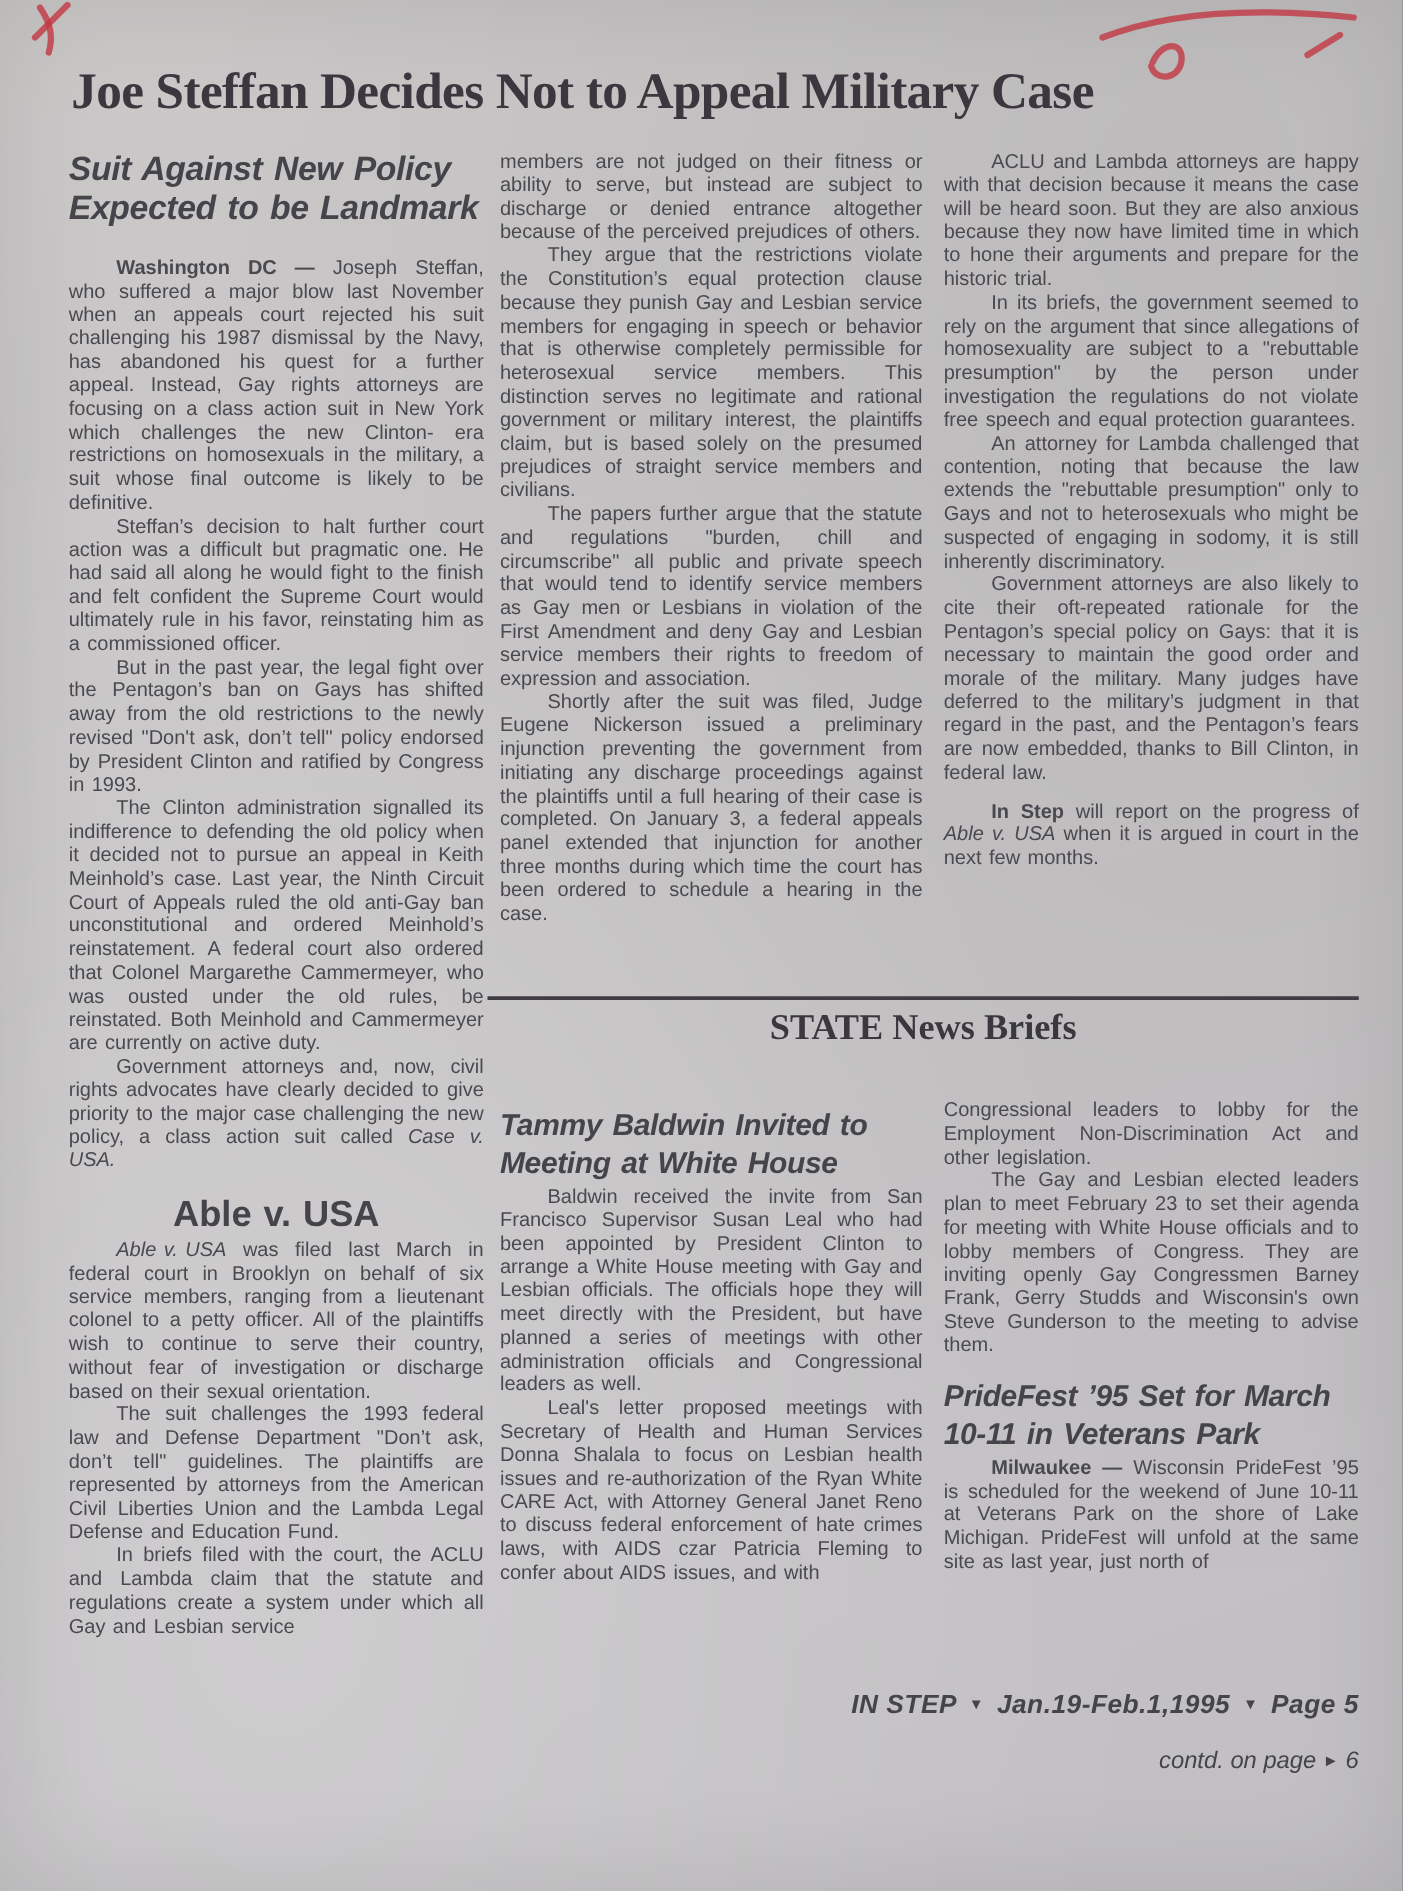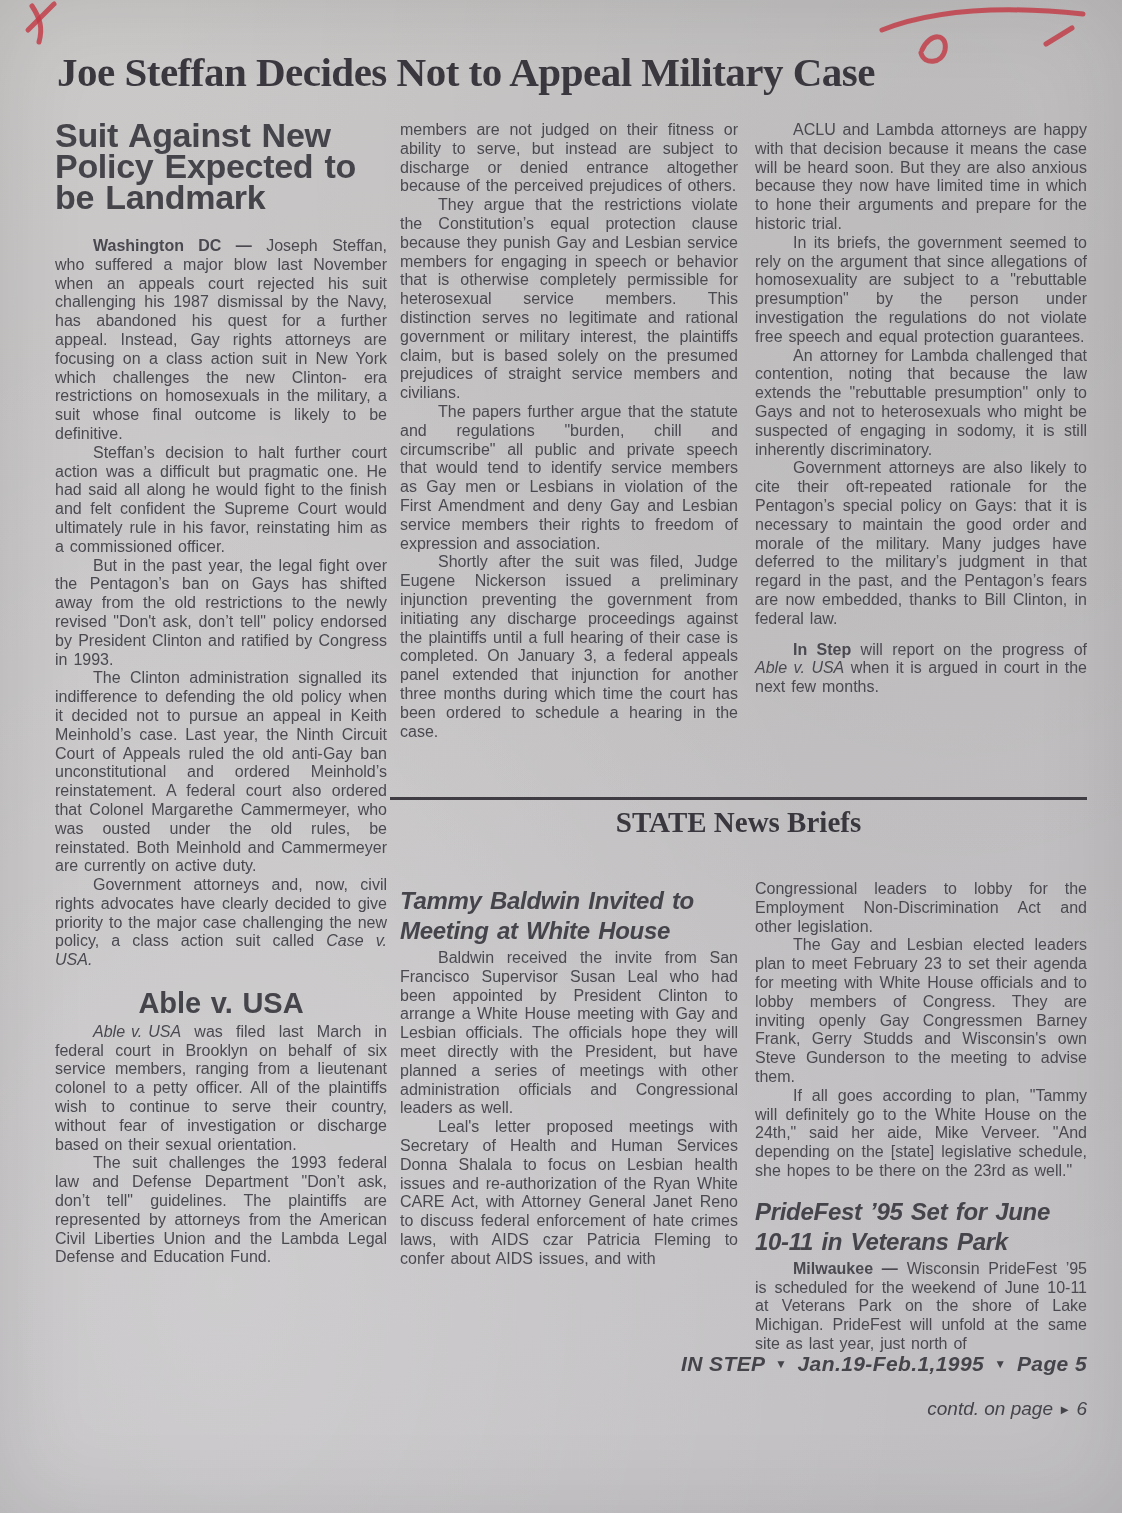--- a/index.html
+++ b/index.html
@@ -19,21 +19,21 @@
     font-size:41px; letter-spacing:-0.5px; color:#3a383e; white-space:nowrap;
   }
   .col { position:absolute; width:332px; font-size:16px; line-height:18.8px;
          text-align:justify; word-spacing:1.5px; }
   .col p { margin:0; text-indent:38px; }
   .col p.noindent { text-indent:0; }
   .col1 { left:55px;  top:118px; }
   .col2 { left:400px; top:121px; width:338px; }
   .col3 { left:755px; top:121px; }
   .subhead {
-    font-weight:bold; font-size:34px; line-height:31px;
+    font-style:italic; font-weight:bold; font-size:27px; line-height:31px;
     margin:2px 0 24px 0; text-align:left; word-spacing:2px;
     letter-spacing:-0.3px; color:#45444b;
   }
   .able-heading {
     text-align:center; font-weight:bold; font-size:29px;
     margin:24px 0 10px 0; color:#45444b;
   }
   .lead-bold  { font-weight:bold; }
   .lead-italic{ font-style:italic; }
   .tail-italic{ font-style:italic; }
@@ -91,20 +91,21 @@
   <section class="col col1">
     <h2 class="subhead">Suit Against New Policy Expected to be Landmark</h2>
     <p><strong class="lead-bold">Washington DC — </strong><span>Joseph Steffan, who suffered a major blow last November when an appeals court rejected his suit challenging his 1987 dismissal by the Navy, has abandoned his quest for a further appeal. Instead, Gay rights attorneys are focusing on a class action suit in New York which challenges the new Clinton- era restrictions on homosexuals in the military, a suit whose final outcome is likely to be definitive.</span></p>
     <p><span>Steffan’s decision to halt further court action was a difficult but pragmatic one. He had said all along he would fight to the finish and felt confident the Supreme Court would ultimately rule in his favor, reinstating him as a commissioned officer.</span></p>
     <p><span>But in the past year, the legal fight over the Pentagon’s ban on Gays has shifted away from the old restrictions to the newly revised "Don't ask, don’t tell" policy endorsed by President Clinton and ratified by Congress in 1993.</span></p>
     <p><span>The Clinton administration signalled its indifference to defending the old policy when it decided not to pursue an appeal in Keith Meinhold’s case. Last year, the Ninth Circuit Court of Appeals ruled the old anti-Gay ban unconstitutional and ordered Meinhold’s reinstatement. A federal court also ordered that Colonel Margarethe Cammermeyer, who was ousted under the old rules, be reinstated. Both Meinhold and Cammermeyer are currently on active duty.</span></p>
     <p><span>Government attorneys and, now, civil rights advocates have clearly decided to give priority to the major case challenging the new policy, a class action suit called </span><em class="tail-italic">Case v. USA.</em></p>
     <h3 class="able-heading">Able v. USA</h3>
     <p class="noindent"><em class="lead-italic" style="text-indent:38px;display:inline-block">Able v. USA</em><span> was filed last March in federal court in Brooklyn on behalf of six service members, ranging from a lieutenant colonel to a petty officer. All of the plaintiffs wish to continue to serve their country, without fear of investigation or discharge based on their sexual orientation.</span></p>
     <p><span>The suit challenges the 1993 federal law and Defense Department "Don’t ask, don’t tell" guidelines. The plaintiffs are represented by attorneys from the American Civil Liberties Union and the Lambda Legal Defense and Education Fund.</span></p>
+    <p><span>In briefs filed with the court, the ACLU and Lambda claim that the statute and regulations create a system under which all Gay and Lesbian service</span></p>
   </section>
 
   <section class="col col2">
     <p class="noindent"><span>members are not judged on their fitness or ability to serve, but instead are subject to discharge or denied entrance altogether because of the perceived prejudices of others.</span></p>
     <p><span>They argue that the restrictions violate the Constitution’s equal protection clause because they punish Gay and Lesbian service members for engaging in speech or behavior that is otherwise completely permissible for heterosexual service members. This distinction serves no legitimate and rational government or military interest, the plaintiffs claim, but is based solely on the presumed prejudices of straight service members and civilians.</span></p>
     <p><span>The papers further argue that the statute and regulations "burden, chill and circumscribe" all public and private speech that would tend to identify service members as Gay men or Lesbians in violation of the First Amendment and deny Gay and Lesbian service members their rights to freedom of expression and association.</span></p>
     <p><span>Shortly after the suit was filed, Judge Eugene Nickerson issued a preliminary injunction preventing the government from initiating any discharge proceedings against the plaintiffs until a full hearing of their case is completed. On January 3, a federal appeals panel extended that injunction for another three months during which time the court has been ordered to schedule a hearing in the case.</span></p>
   </section>
 
   <section class="col col3">
@@ -120,22 +121,21 @@
 
   <section class="brief-col brief-left">
     <h3 class="brief-head">Tammy Baldwin Invited to Meeting at White House</h3>
     <p><span>Baldwin received the invite from San Francisco Supervisor Susan Leal who had been appointed by President Clinton to arrange a White House meeting with Gay and Lesbian officials. The officials hope they will meet directly with the President, but have planned a series of meetings with other administration officials and Congressional leaders as well.</span></p>
     <p><span>Leal's letter proposed meetings with Secretary of Health and Human Services Donna Shalala to focus on Lesbian health issues and re-authorization of the Ryan White CARE Act, with Attorney General Janet Reno to discuss federal enforcement of hate crimes laws, with AIDS czar Patricia Fleming to confer about AIDS issues, and with</span></p>
   </section>
 
   <section class="brief-col brief-right">
     <p class="noindent"><span>Congressional leaders to lobby for the Employment Non-Discrimination Act and other legislation.</span></p>
     <p><span>The Gay and Lesbian elected leaders plan to meet February 23 to set their agenda for meeting with White House officials and to lobby members of Congress. They are inviting openly Gay Congressmen Barney Frank, Gerry Studds and Wisconsin's own Steve Gunderson to the meeting to advise them.</span></p>
-    <p><span>If all goes according to plan, "Tammy will definitely go to the White House on the 24th," said her aide, Mike Verveer. "And depending on the [state] legislative schedule, she hopes to be there on the 23rd as well."</span></p>
-    <h3 class="brief-head pridefest-head">PrideFest ’95 Set for June 10-11 in Veterans Park</h3>
+    <h3 class="brief-head pridefest-head">PrideFest ’95 Set for March 10-11 in Veterans Park</h3>
     <p><strong class="lead-bold">Milwaukee — </strong><span>Wisconsin PrideFest ’95 is scheduled for the weekend of June 10-11 at Veterans Park on the shore of Lake Michigan. PrideFest will unfold at the same site as last year, just north of</span></p>
   </section>
 
   <div class="contd">
     <span>contd. on page</span>
     <span class="arrow">►</span>
     <span>6</span>
   </div>
   <div class="masthead">
     <span>IN STEP</span>

